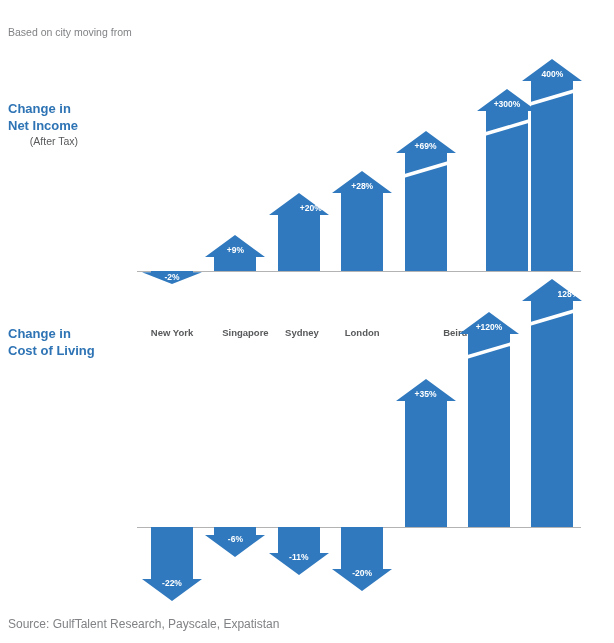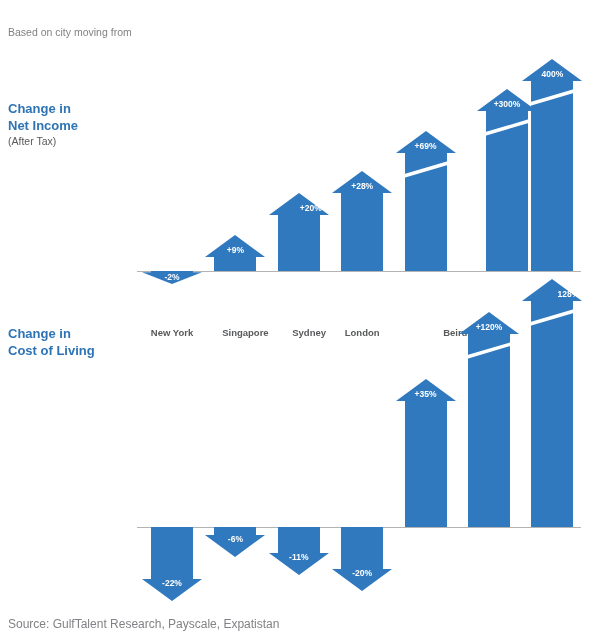--- a/index.html
+++ b/index.html
@@ -50,20 +50,21 @@
     font-weight: bold;
     line-height: 17px;
     white-space: nowrap;
   }
   .sec-caption .sub {
     display: block;
     color: #58595b;
     font-size: 10.5px;
     font-weight: normal;
     line-height: 15px;
+    text-align: right;
   }
   #caption-income { left: 8px; top: 100px; }
   #caption-col    { left: 8px; top: 325px; }
 
   
   .plot {
     position: absolute;
     left: 137px;
     width: 444px;
   }
@@ -178,21 +179,21 @@
           <svg width="60" height="212" viewBox="0 0 60 212">
             <path d="M 30 0 L 60 22 L 51 22 L 51 212 L 9 212 L 9 22 L 0 22 Z" fill="#3079be"></path>
             <path d="M 8 45 L 52 32" stroke="#ffffff" stroke-width="3.4" fill="none"></path>
           </svg>
           <div class="bar-label" style="width: 60px; left: 0px; top: 10px;">400%</div>
         </div>
       </div>
     <div id="cats-income">
         <div class="cat-label" style="left: -10px; width: 90px;">New York</div>
         <div class="cat-label" style="left: 53.4px; width: 90px; padding-left: 10px;">Singapore</div>
-        <div class="cat-label" style="left: 99px; width: 90px; text-align: right;">Sydney</div>
+        <div class="cat-label" style="left: 120px; width: 90px;">Sydney</div>
         <div class="cat-label" style="left: 180.2px; width: 90px;">London</div>
         <div class="cat-label" style="left: 243.6px; width: 90px; text-align: right;">Beirut</div>
         <div class="cat-label" style="left: 307px; width: 90px;">Manila</div>
         <div class="cat-label" style="left: 370.4px; width: 90px;">Mumbai</div>
       </div>
   </div>
 
   <div class="plot" id="plot-col">
     <div class="axis-line" id="axis-col" style="top: 221px;"></div>
     <div id="bars-col">

